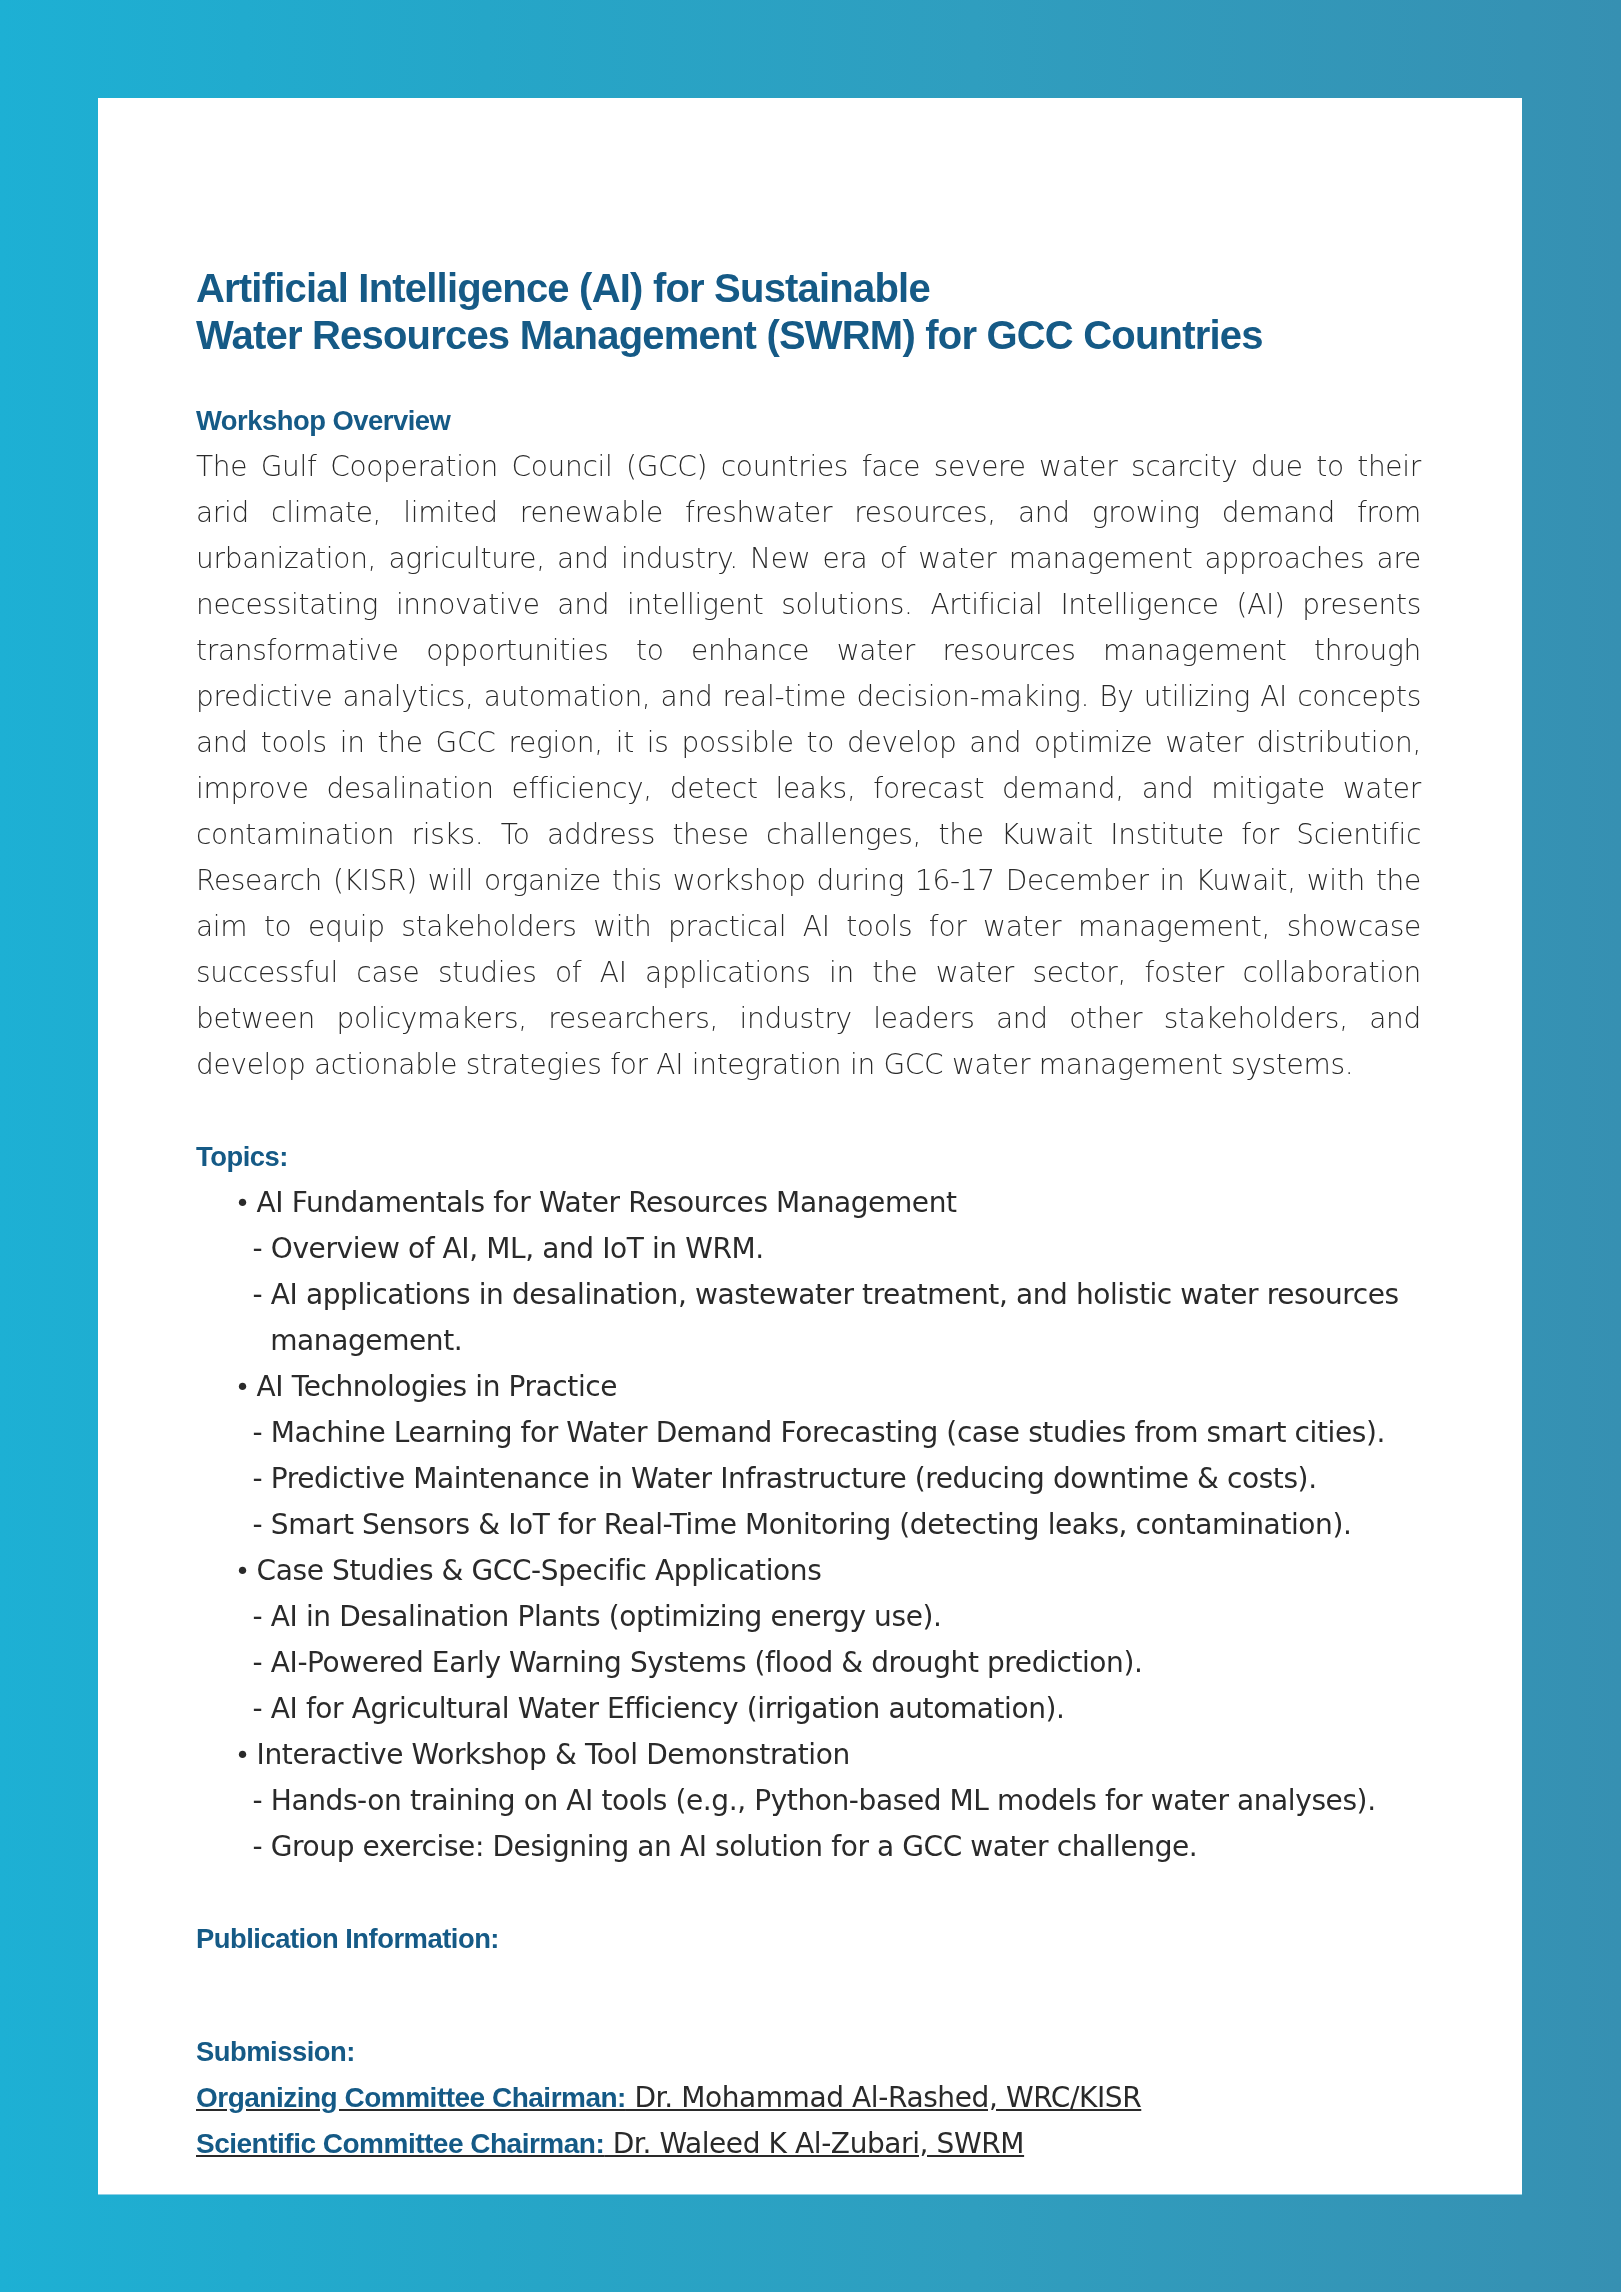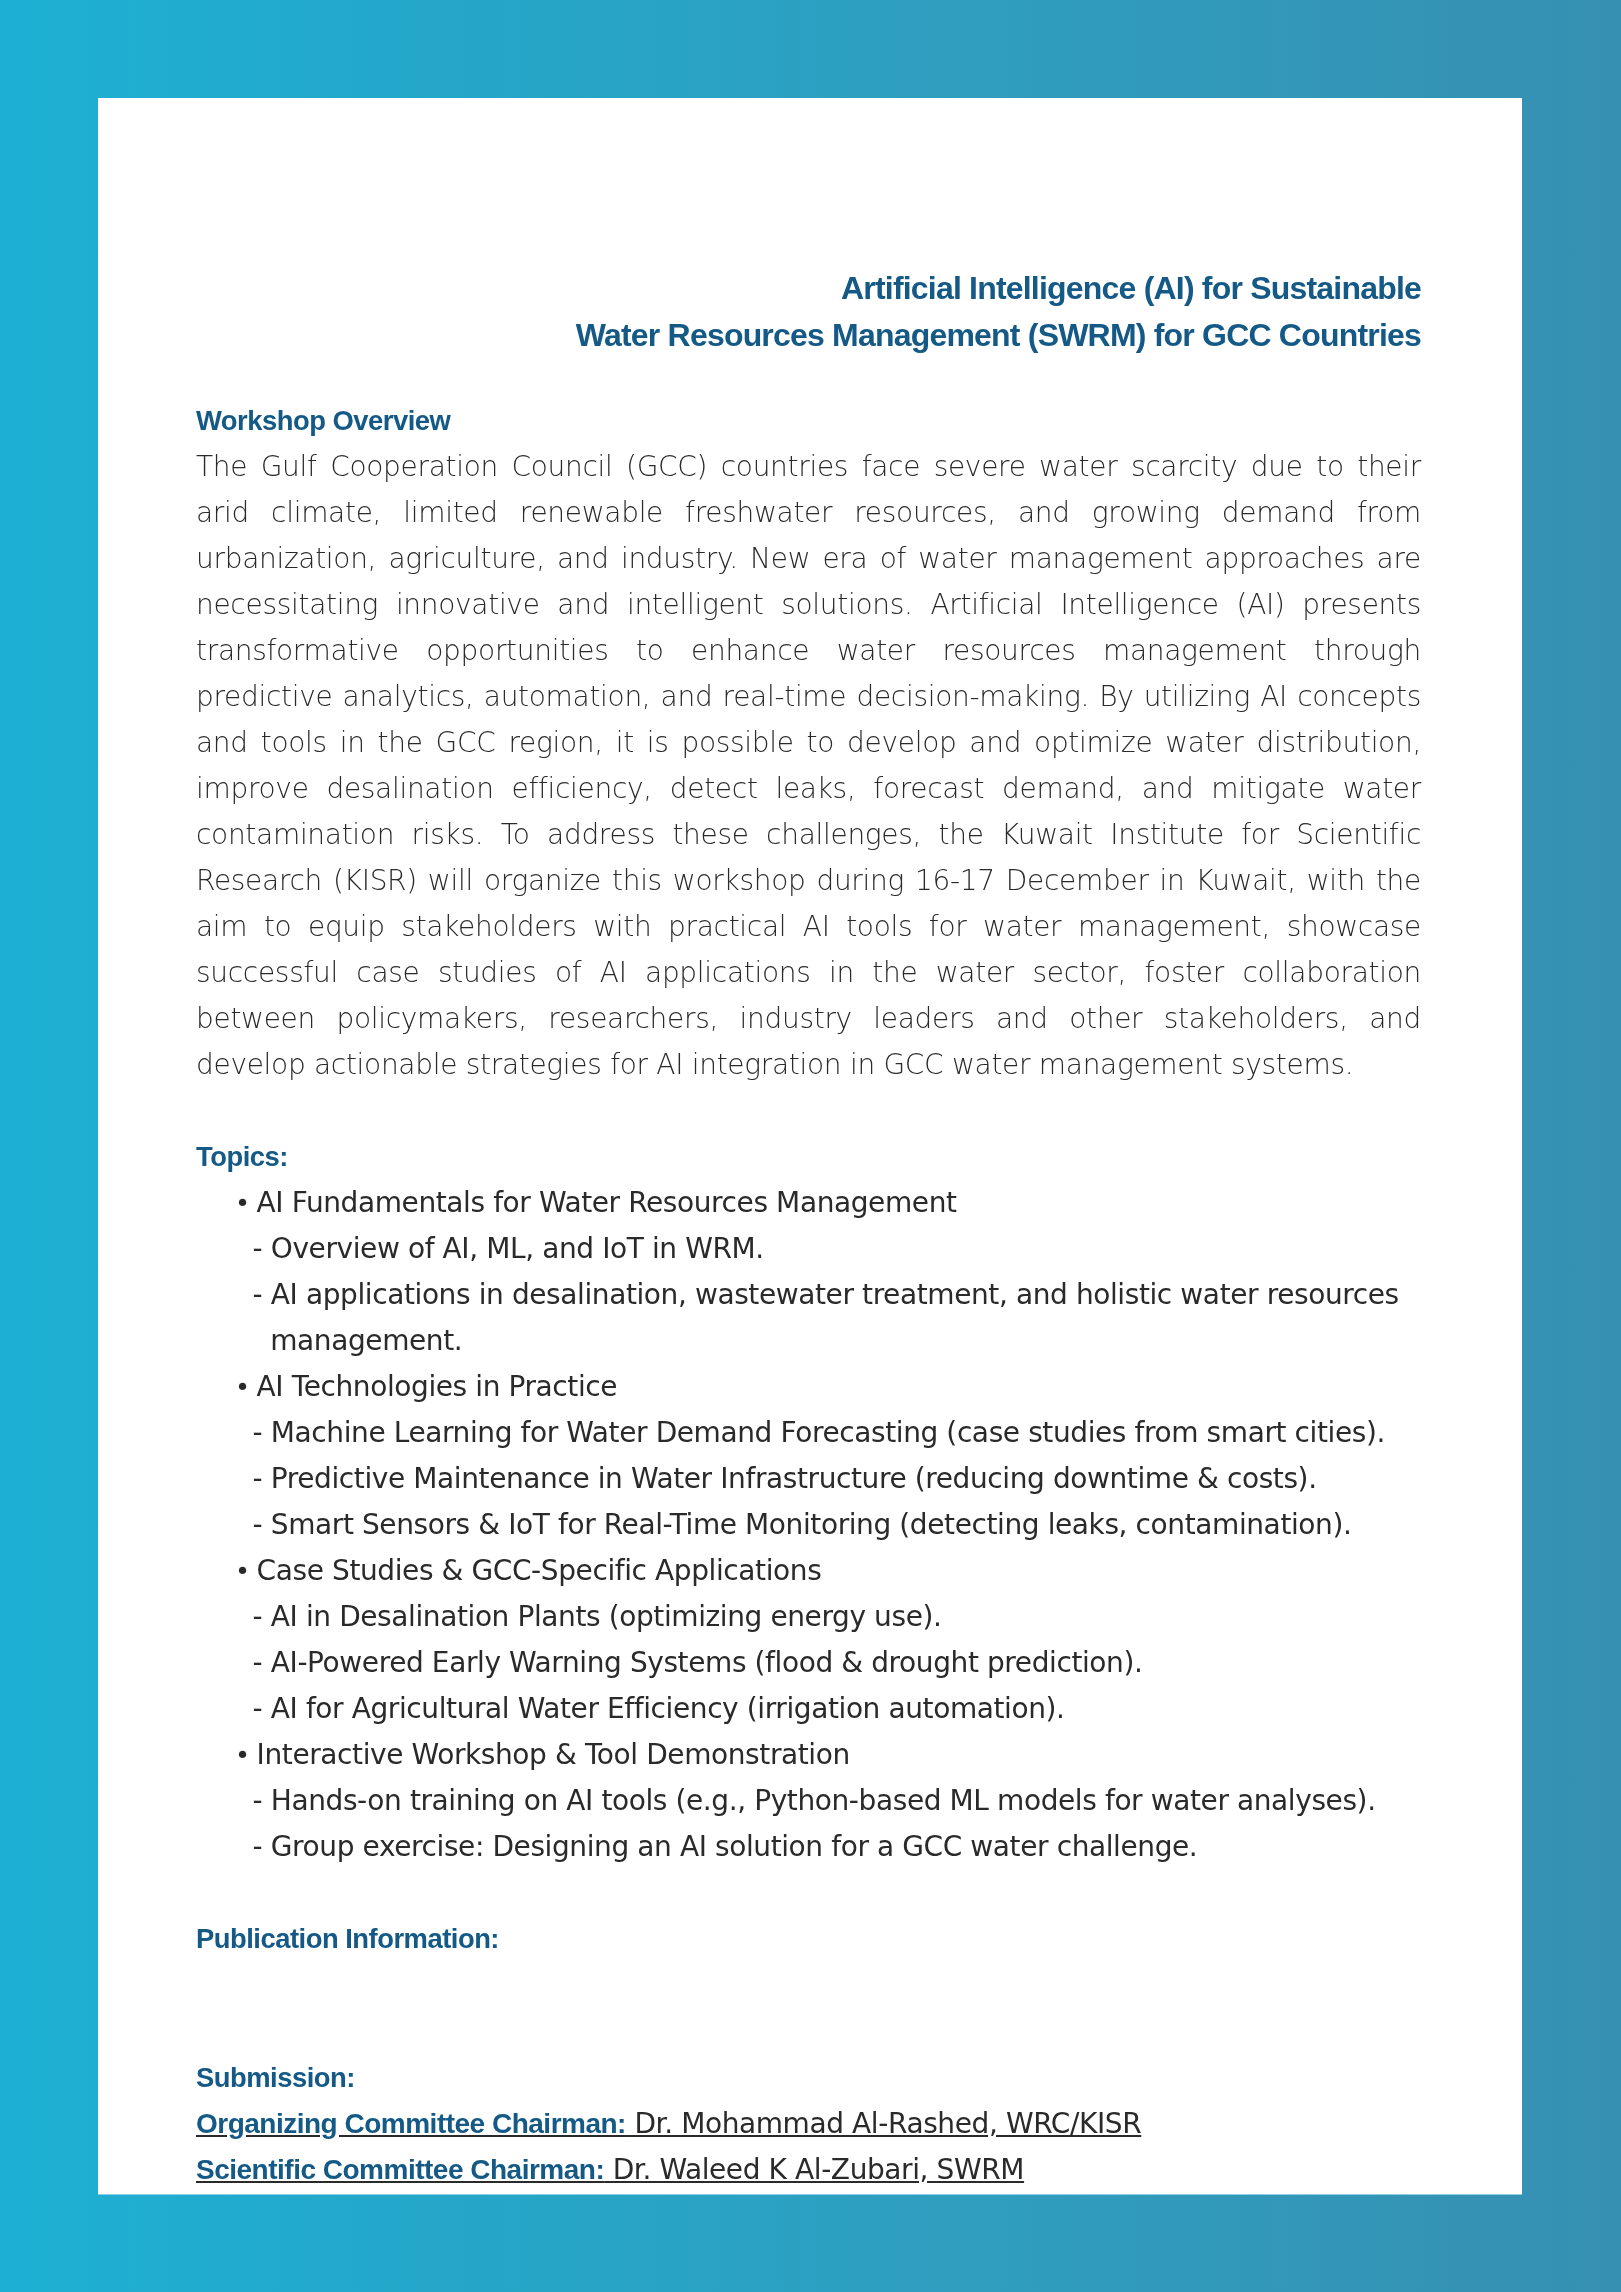--- a/index.html
+++ b/index.html
@@ -14,22 +14,22 @@
     width: 1424px; height: 2097px;
     background: #ffffff;
     border-bottom: 1px solid #8fd0e6;
     box-sizing: border-box;
   }
   .content {
     position: absolute; left: 98px; top: 167px; width: 1225px;
     color: #2a2a2a;
   }
   .title {
-    text-align: right; color: #155a86; font-weight: bold;
-    font-size: 32px; line-height: 47px; margin: 0; letter-spacing: -0.8px;
+    text-align: left; color: #155a86; font-weight: bold;
+    font-size: 40px; line-height: 47px; margin: 0; letter-spacing: -0.8px;
     font-family: "Liberation Sans", sans-serif;
   }
   .title-line { display: block; }
   h2 {
     color: #155a86; font-weight: bold; font-size: 27.4px; line-height: 46px;
     margin: 0; letter-spacing: -0.5px;
     font-family: "Liberation Sans", sans-serif;
   }
   .overview-heading { margin-top: 39px; }
   p.body {
@@ -40,21 +40,21 @@
   }
   .sec { margin-top: 46px; }
   .topics { list-style: none; margin: 0; padding: 0 0 0 39px; }
   .topic { font-size: 28px; line-height: 46px; letter-spacing: -0.4px; }
   .topic-title { display: block; position: relative; padding-left: 21.6px; }
   .bullet {
     position: absolute; left: 0; top: 0; font-size: 25.5px;
   }
   .sub { display: block; padding-left: 17.6px; text-indent: -17.6px; margin-left: 17.6px; }
   .pub-text { font-size: 28px; line-height: 46px; letter-spacing: -0.4px; margin: 0; }
-  .submission { margin-top: 93px; }
+  .submission { margin-top: 67px; }
   .line { font-size: 28px; line-height: 46px; letter-spacing: -0.4px; text-decoration: underline; }
   .label { color: #155a86; font-weight: bold; font-family: "Liberation Sans", sans-serif; letter-spacing: -0.5px; }
 </style>
 </head>
 <body>
 
 <div class="card">
   <div class="content">
 
     <h1 class="title">

